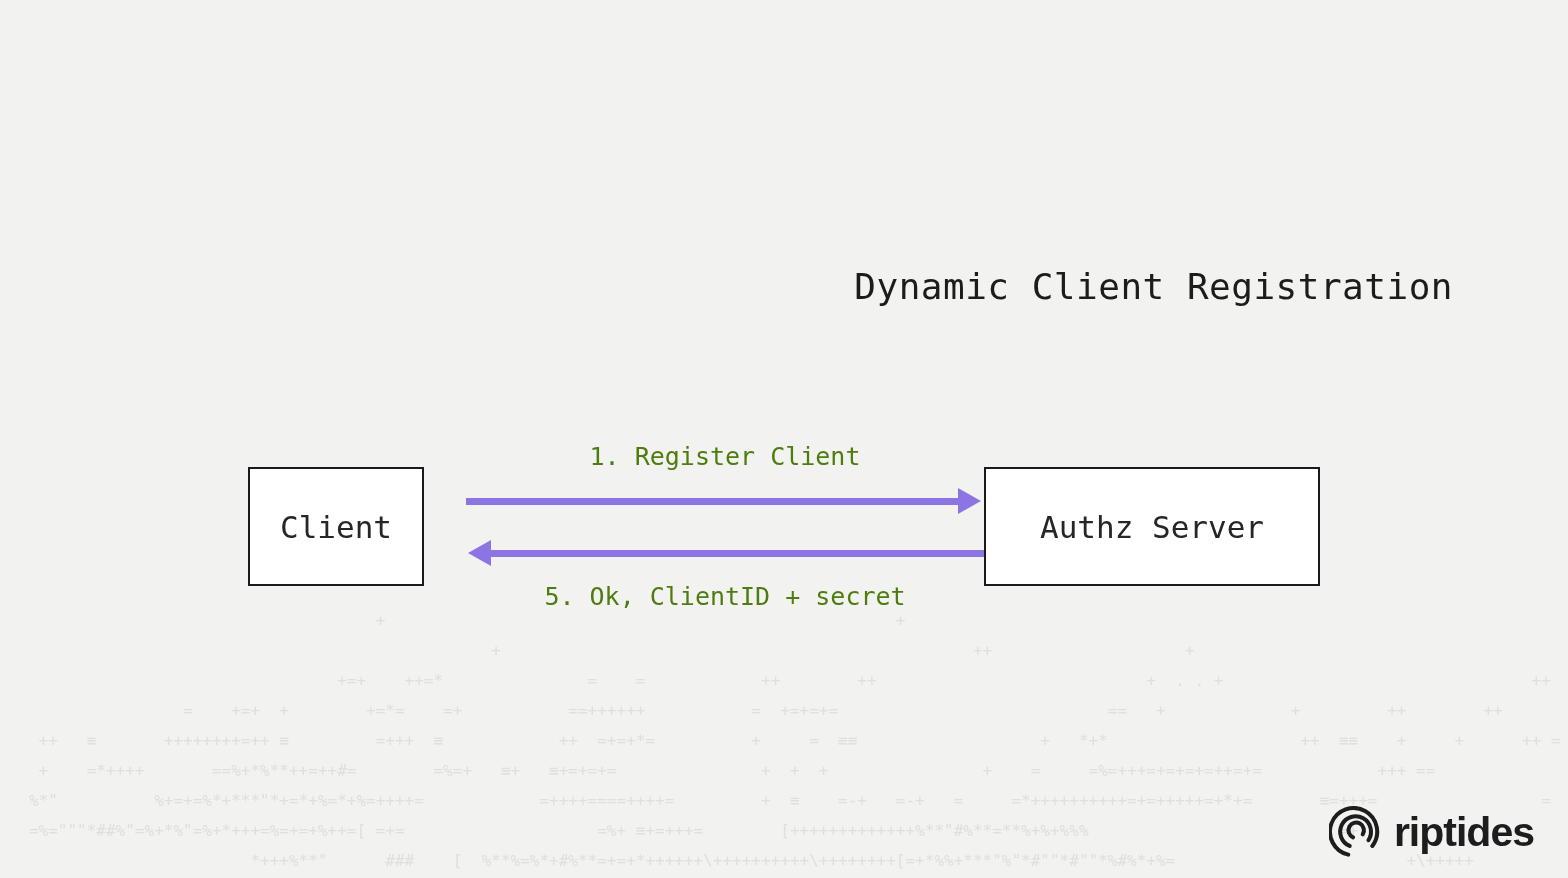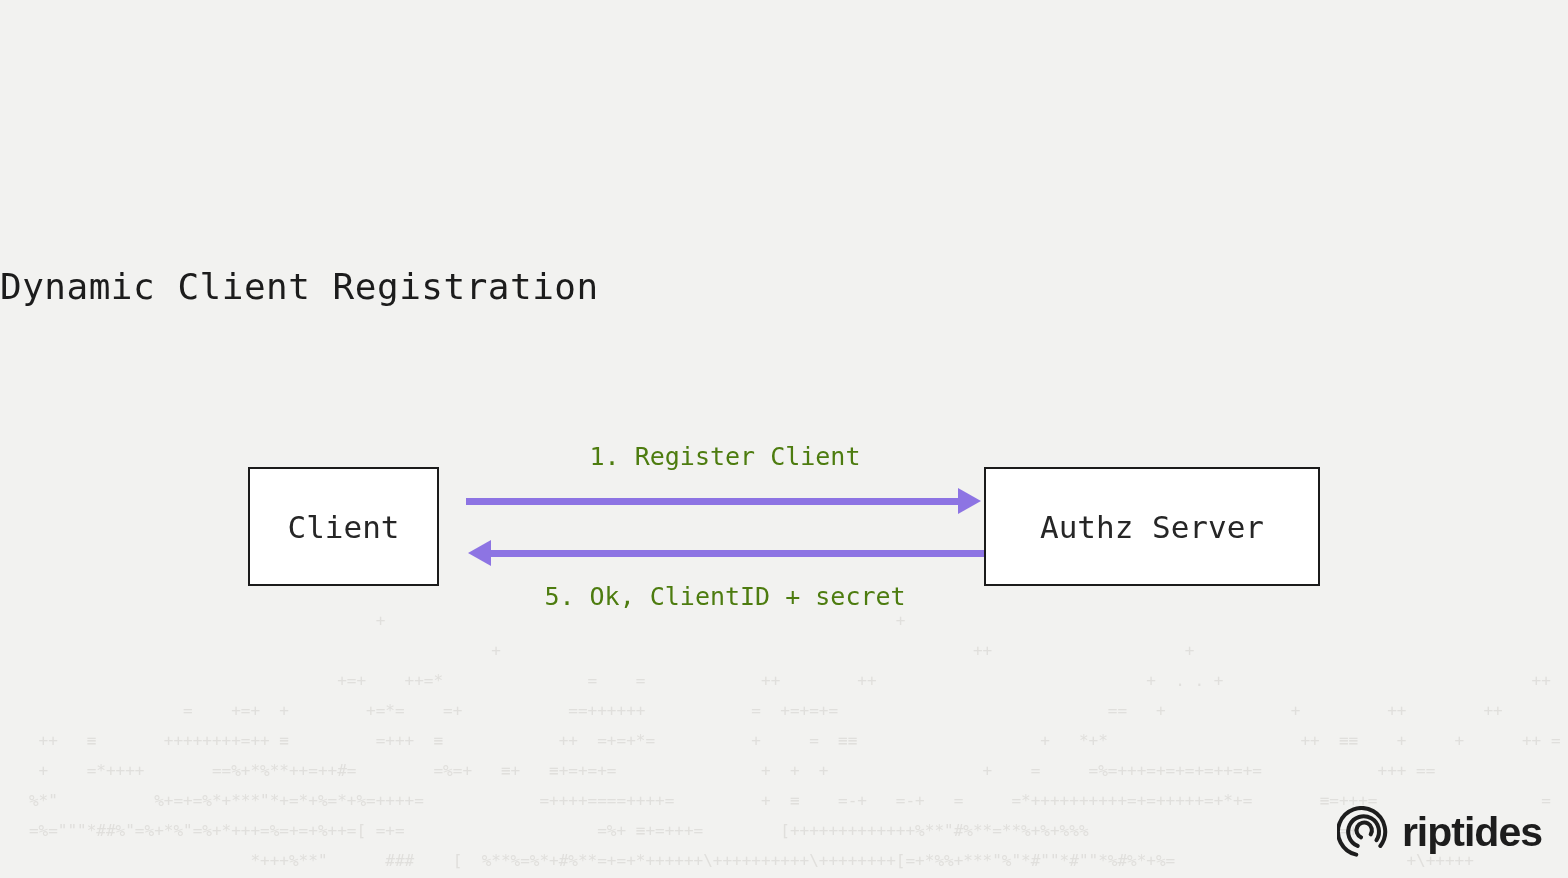--- a/index.html
+++ b/index.html
@@ -15,36 +15,36 @@
   .ascii-art {
     position: absolute; left: 0; top: 606px; width: 1568px;
     color: #e0dfdc;
     font-size: 16px;
     pointer-events: none;
   }
   .ascii-row { height: 30px; line-height: 30px; white-space: pre; overflow: hidden; }
 
   .page-title {
     position: absolute; top: 266px; left: 0; width: 1453px;
-    text-align: left;
+    text-align: right;
     font-size: 36px; line-height: 42px;
     font-weight: 500;
     color: #1c1c1c;
     letter-spacing: 0.5px;
   }
 
   .node-box {
     position: absolute; top: 467px; height: 119px;
     background: #ffffff;
     border: 2px solid #1b1b1b;
     box-sizing: border-box;
     display: flex; align-items: center; justify-content: center;
     font-size: 31px; color: #262626;
   }
-  .node-client { left: 248px; width: 191px; }
+  .node-client { left: 248px; width: 176px; }
   .node-authz  { left: 984px; width: 336px; }
 
   .arrow-line { position: absolute; height: 7px; background: #8d74e3; }
   .arrow-line-1 { left: 466px; top: 498px; width: 493px; }
   .arrow-line-2 { left: 491px; top: 550px; width: 493px; }
 
   .arrow-head { position: absolute; width: 0; height: 0; }
   .arrow-head-right {
     left: 958px; top: 488px;
     border-top: 13px solid transparent;
@@ -61,21 +61,21 @@
   .arrow-label {
     position: absolute; left: 466px; width: 518px;
     text-align: center;
     font-size: 25px; color: #4d7c0f;
     white-space: nowrap;
   }
   .arrow-label-1 { top: 442px; }
   .arrow-label-2 { top: 582px; }
 
   .brand {
-    position: absolute; right: 26px; bottom: 20px;
+    position: absolute; right: 34px; bottom: 20px;
     display: flex; align-items: flex-end; gap: 13px;
   }
   .brand-icon { width: 52px; height: 52px; display: block; }
   .brand-text {
     font-family: "Liberation Sans", sans-serif;
     font-size: 41px; font-weight: 600;
     letter-spacing: -1px;
     color: #1d1d1d;
     line-height: 52px;
   }

